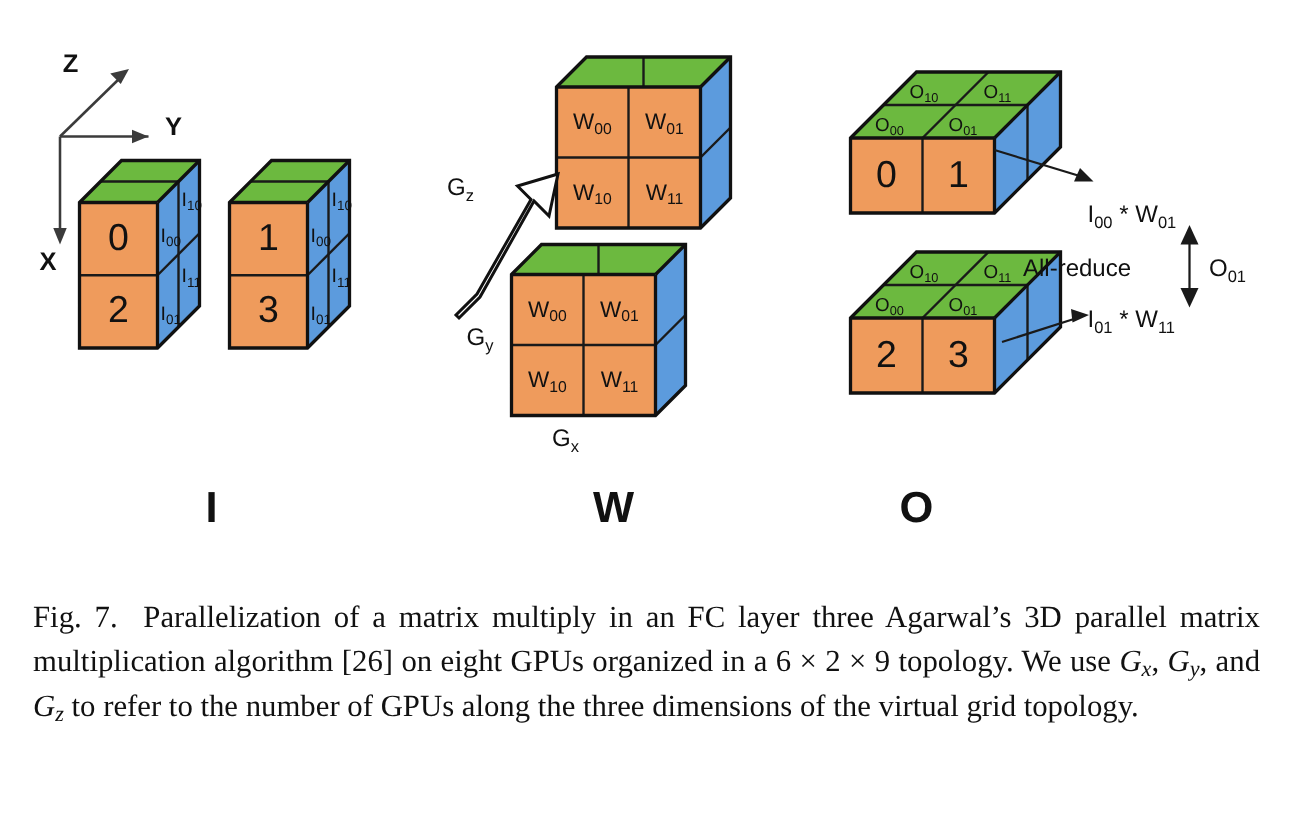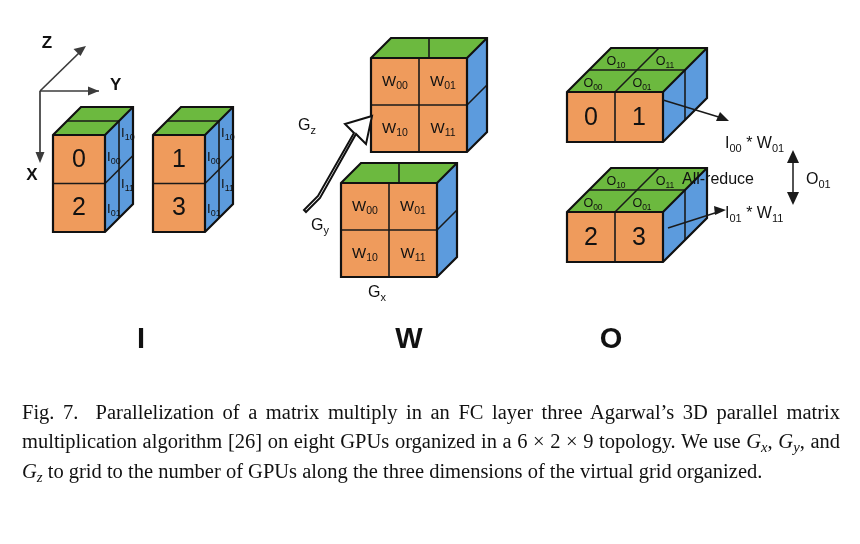--- a/index.html
+++ b/index.html
@@ -386,15 +386,15 @@
   <text class="matrix-lbl" x="141" y="348">I</text>
   <text class="matrix-lbl" x="409" y="348">W</text>
   <text class="matrix-lbl" x="611" y="348">O</text>
 
 </svg>
 </div>
 
 <div id="caption">
   <span>Fig. 7.</span>&nbsp;&nbsp;<span>Parallelization of a matrix multiply in an FC layer three Agarwal’s</span>
   <span>3D parallel matrix multiplication algorithm [26] on eight GPUs organized in</span>
-  <span>a 6 </span><span class="times">×</span><span> 2 </span><span class="times">×</span><span> 9 topology. We use </span><span class="mathvar">G</span><span class="mathsub">x</span><span>, </span><span class="mathvar">G</span><span class="mathsub">y</span><span>, and </span><span class="mathvar">G</span><span class="mathsub">z</span><span> to grid to the number of</span>
-  <span>GPUs along the three dimensions of the virtual grid organized.</span>
+  <span>a 6 </span><span class="times">×</span><span> 2 </span><span class="times">×</span><span> 9 topology. We use </span><span class="mathvar">G</span><span class="mathsub">x</span><span>, </span><span class="mathvar">G</span><span class="mathsub">y</span><span>, and </span><span class="mathvar">G</span><span class="mathsub">z</span><span> to refer to the number of</span>
+  <span>GPUs along the three dimensions of the virtual grid topology.</span>
 </div>
 
 </body></html>

